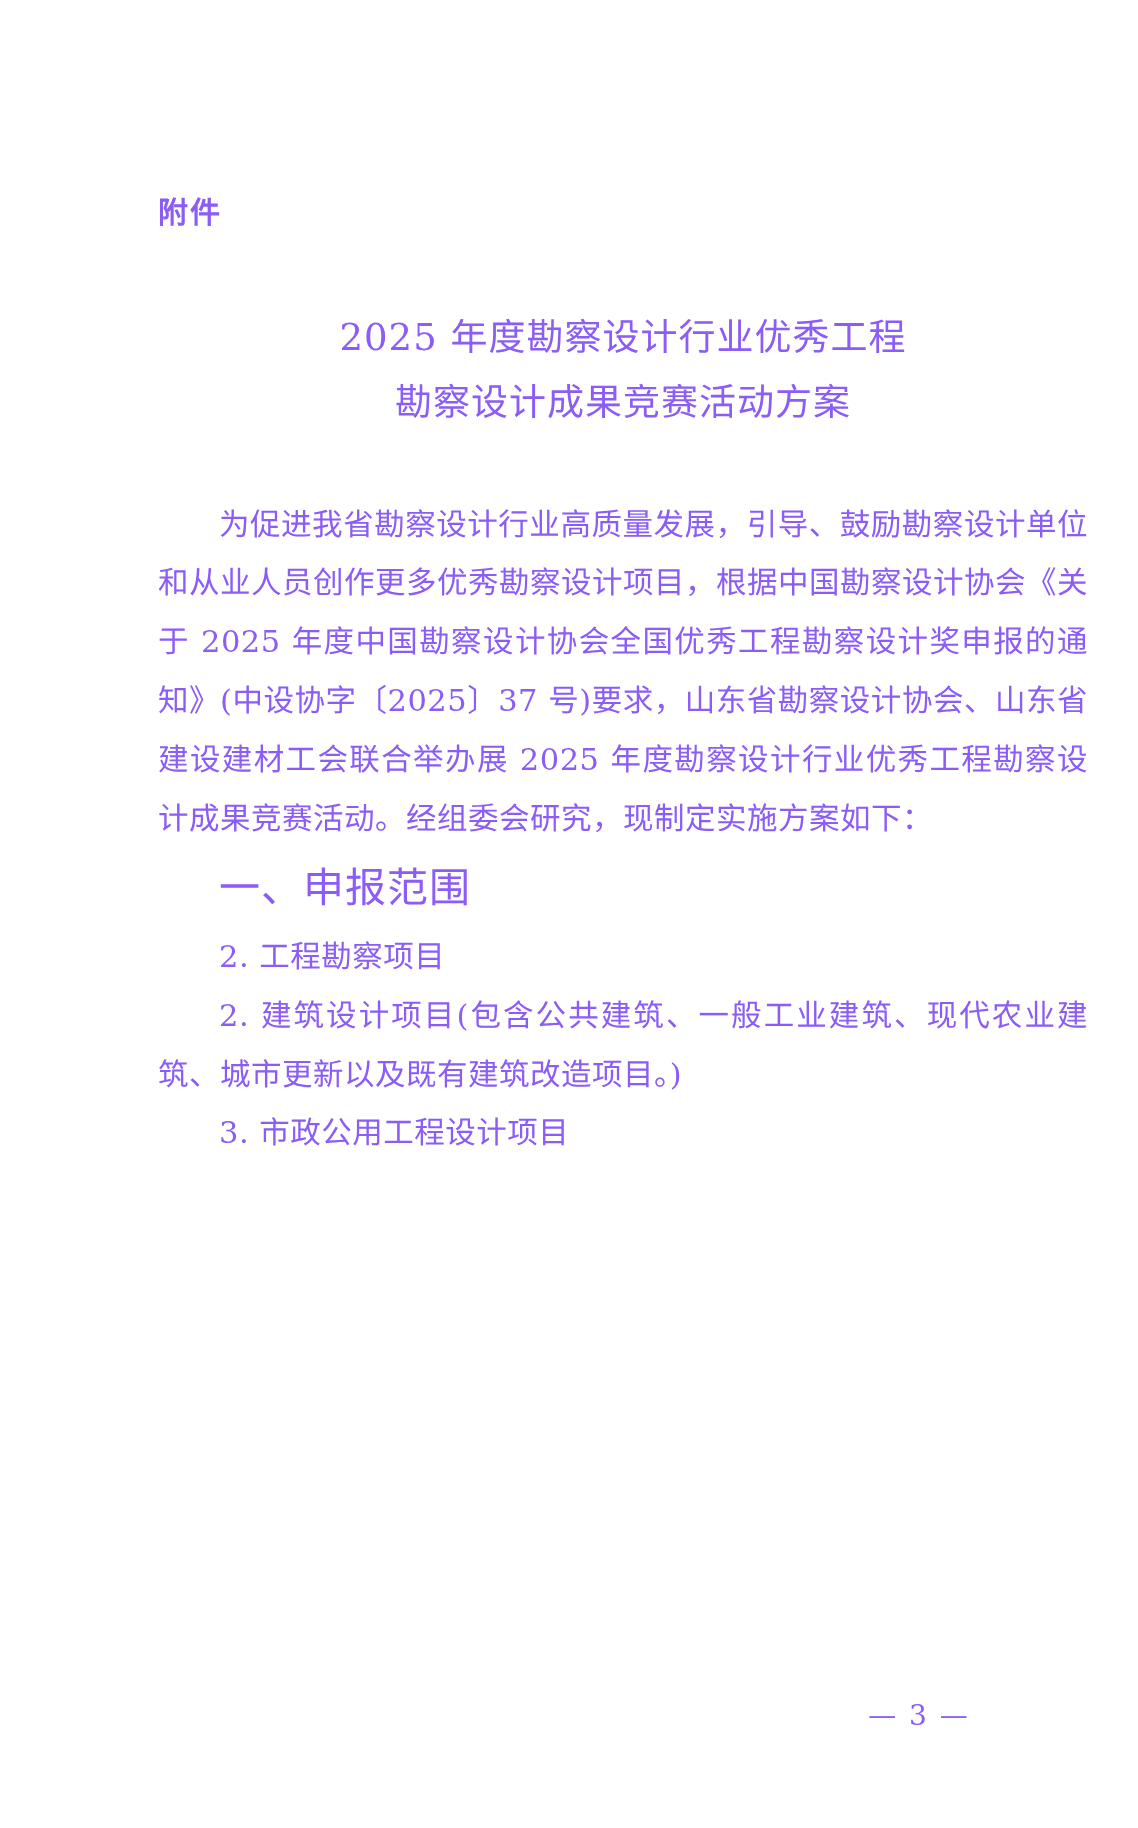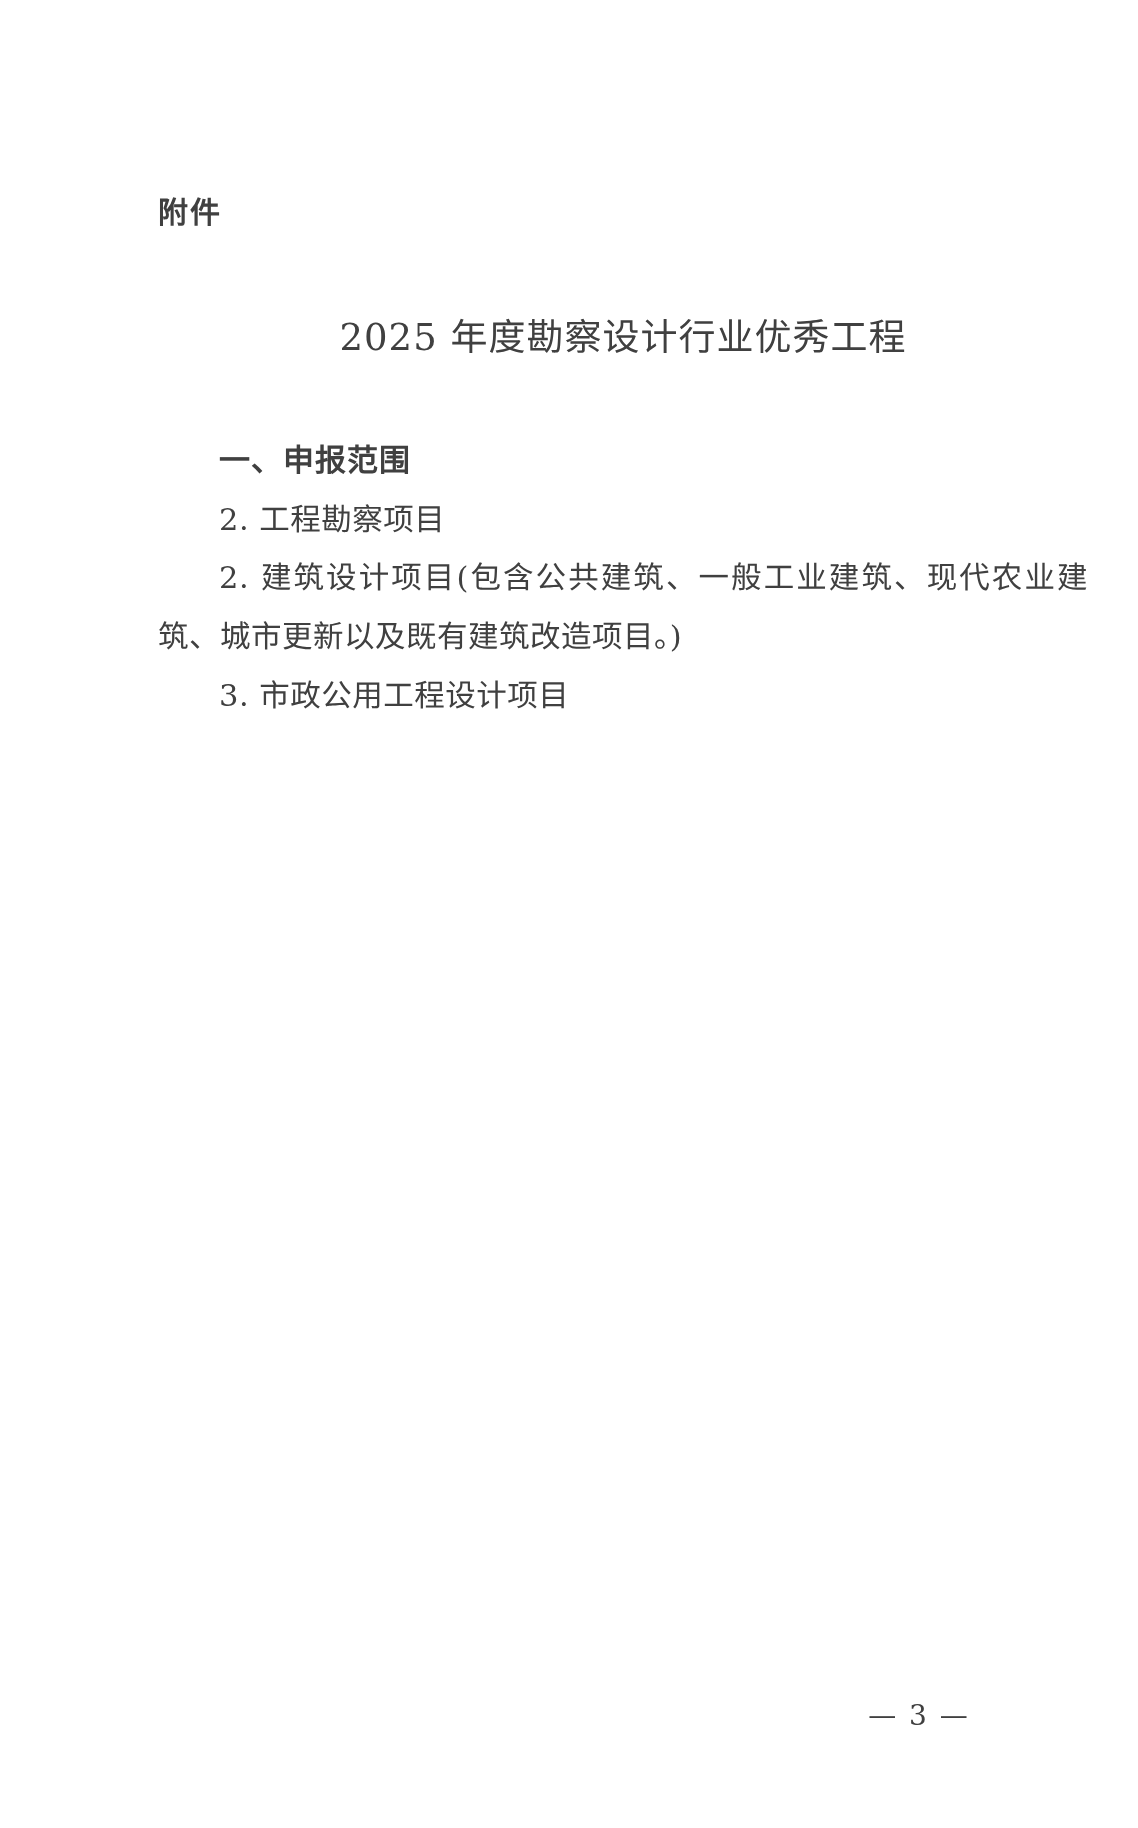--- a/index.html
+++ b/index.html
@@ -8,21 +8,21 @@
     background: #ffffff;
   }
   .page {
     position: relative;
     width: 1038px;
     height: 1828px;
     background: #ffffff;
     margin: 0 auto;
     overflow: hidden;
     font-family: "DejaVu Serif", "Liberation Serif", serif;
-    color: #404040;
+    color: #8b5cf6;
   }
   .content {
     position: absolute;
     left: 108px;
     top: 0;
     width: 930px;
   }
   .attachment-label {
     margin-top: 198px;
     font-family: "DejaVu Sans", "Liberation Sans", sans-serif;
@@ -53,22 +53,22 @@
     line-height: 1.93;
     text-align: justify;
     text-justify: inter-ideograph;
     letter-spacing: 0.5px;
   }
   p.indent {
     text-indent: 61px;
   }
   .section-heading {
     font-family: "DejaVu Sans", "Liberation Sans", sans-serif;
-    font-weight: bold;
-    font-size: 31px;
+    font-weight: normal;
+    font-size: 41px;
     line-height: 1.93;
     text-indent: 61px;
     letter-spacing: 1px;
     margin: 0;
   }
   .page-number {
     position: absolute;
     left: 0;
     right: 0;
     bottom: 96px;
@@ -85,23 +85,25 @@
 </head>
 <body>
 
 <div class="page">
   <div class="content">
 
     <div class="attachment-label">附件</div>
 
     <div class="doc-title">
       <span class="line">2025 年度勘察设计行业优秀工程</span>
+      <span class="line">勘察设计成果竞赛活动方案</span>
     </div>
 
     <div class="body-block">
+      <p class="para indent">为促进我省勘察设计行业高质量发展，引导、鼓励勘察设计单位和从业人员创作更多优秀勘察设计项目，根据中国勘察设计协会《关于 2025 年度中国勘察设计协会全国优秀工程勘察设计奖申报的通知》(中设协字〔2025〕37 号)要求，山东省勘察设计协会、山东省建设建材工会联合举办展 2025 年度勘察设计行业优秀工程勘察设计成果竞赛活动。经组委会研究，现制定实施方案如下：</p>
       <p class="section-heading">一、申报范围</p>
       <p class="para indent">2. 工程勘察项目</p>
       <p class="para indent">2. 建筑设计项目(包含公共建筑、一般工业建筑、现代农业建筑、城市更新以及既有建筑改造项目。)</p>
       <p class="para indent">3. 市政公用工程设计项目</p>
     </div>
 
   </div>
 
   <div class="page-number">
     <span class="pn-inner">— 3 —</span>

